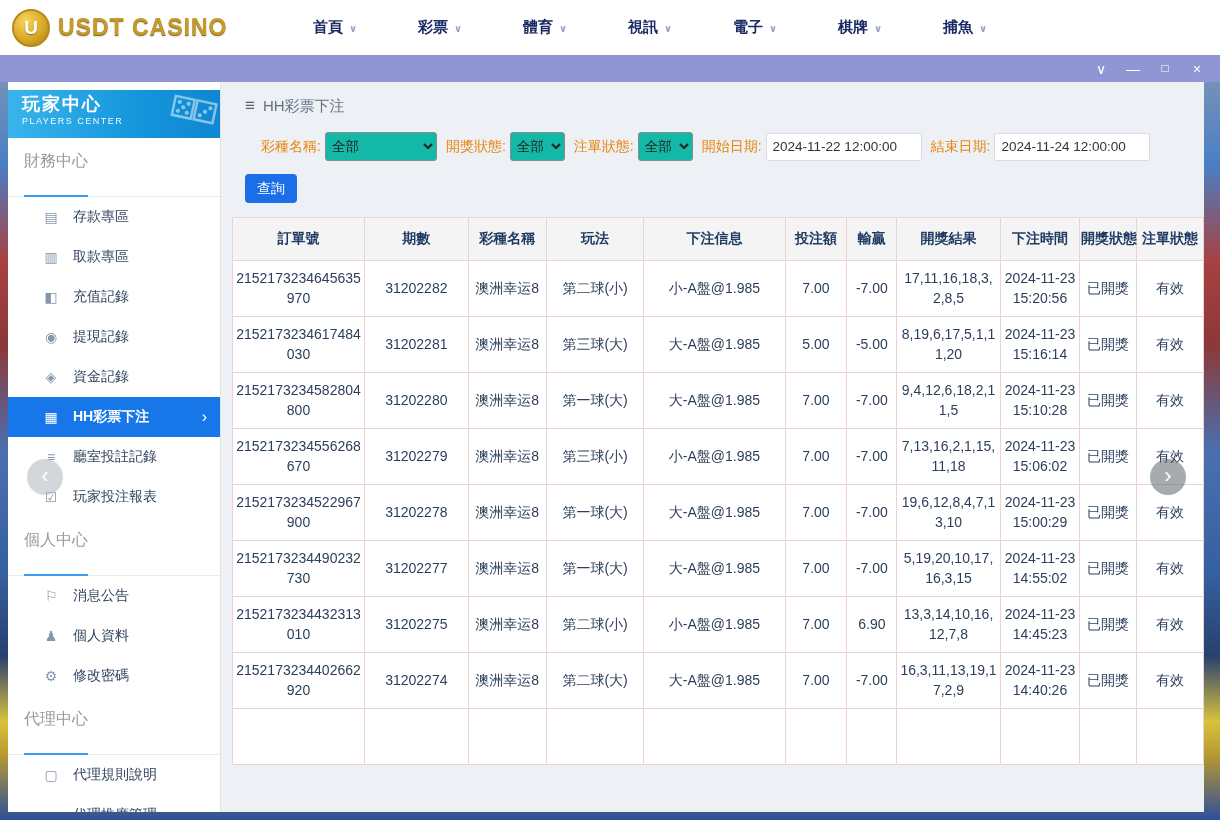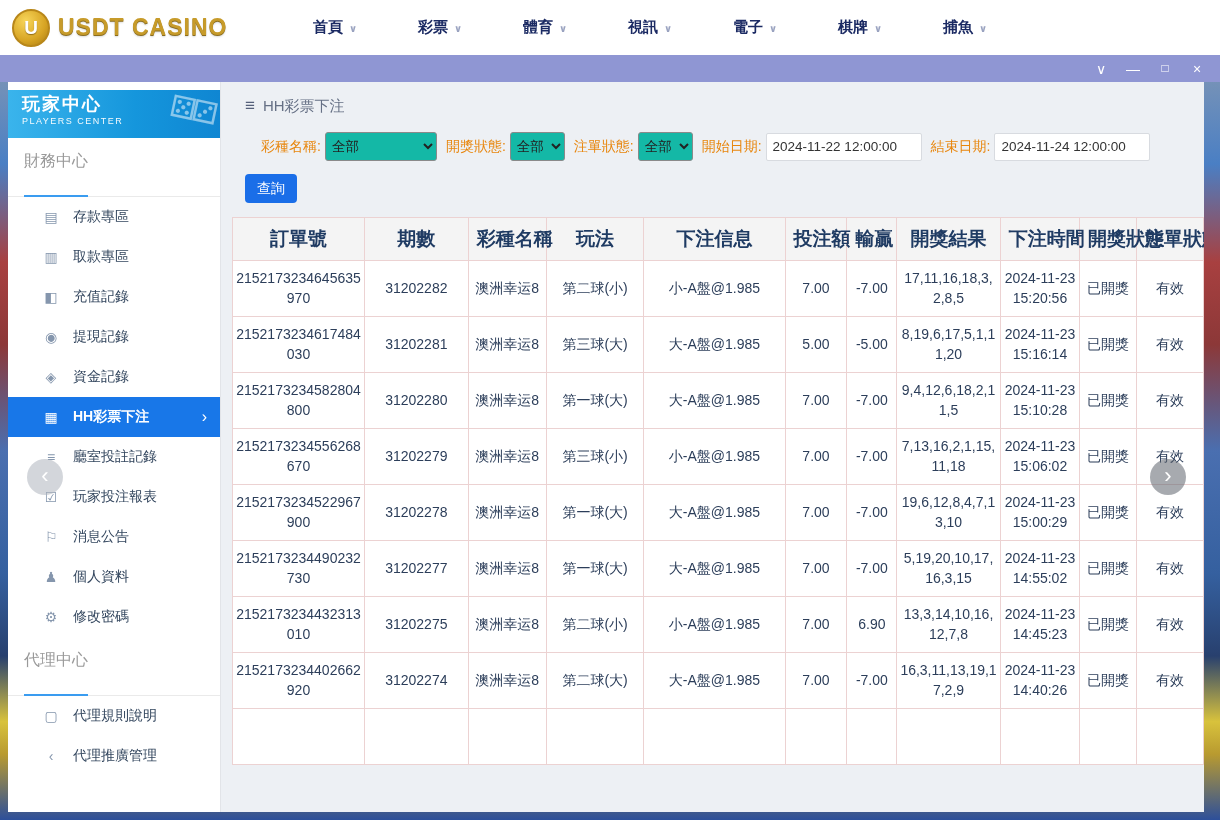--- a/index.html
+++ b/index.html
@@ -111,22 +111,22 @@
     font-size:14px; cursor:pointer;
     font-family:"Liberation Sans","DejaVu Sans",sans-serif;
   }
 
   
   table.bet-table {
     margin:14px 0 0 11px; width:972px; border-collapse:collapse;
     background:#fff; table-layout:fixed;
   }
   .bet-table th {
-    background:#f4f4f4; color:#1f3b63; font-weight:bold; font-size:19px;
-    height:43px; border:1px solid #ecd2d2; white-space:nowrap; overflow:visible; padding:0 8px;
+    background:#f4f4f4; color:#1f3b63; font-weight:bold; font-size:14px;
+    height:43px; border:1px solid #ecd2d2; white-space:nowrap; overflow:visible; padding:0 1px;
   }
   .bet-table td {
     font-size:14px; color:#2c3e5a; text-align:center; height:56px;
     border:1px solid #ecd2d2; padding:2px 3px; line-height:1.4; word-break:break-all;
   }
   .bet-table th:nth-child(1), .bet-table td:nth-child(1){width:130px;}
   .bet-table th:nth-child(2), .bet-table td:nth-child(2){width:102px;}
   .bet-table th:nth-child(3), .bet-table td:nth-child(3){width:77px;}
   .bet-table th:nth-child(4), .bet-table td:nth-child(4){width:96px;}
   .bet-table th:nth-child(5), .bet-table td:nth-child(5){width:139px;}
@@ -233,20 +233,21 @@
           <span class="item-chev">›</span>
         </div>
         <div class="sidebar-item">
           <span class="item-icon">≡</span>
           <span class="item-label">廳室投註記錄</span>
         </div>
         <div class="sidebar-item">
           <span class="item-icon">☑</span>
           <span class="item-label">玩家投注報表</span>
         </div>
+        <div class="section-header"><span>個人中心</span></div>
         <div class="sidebar-item">
           <span class="item-icon">⚐</span>
           <span class="item-label">消息公告</span>
         </div>
         <div class="sidebar-item">
           <span class="item-icon">♟</span>
           <span class="item-label">個人資料</span>
         </div>
         <div class="sidebar-item">
           <span class="item-icon">⚙</span>

